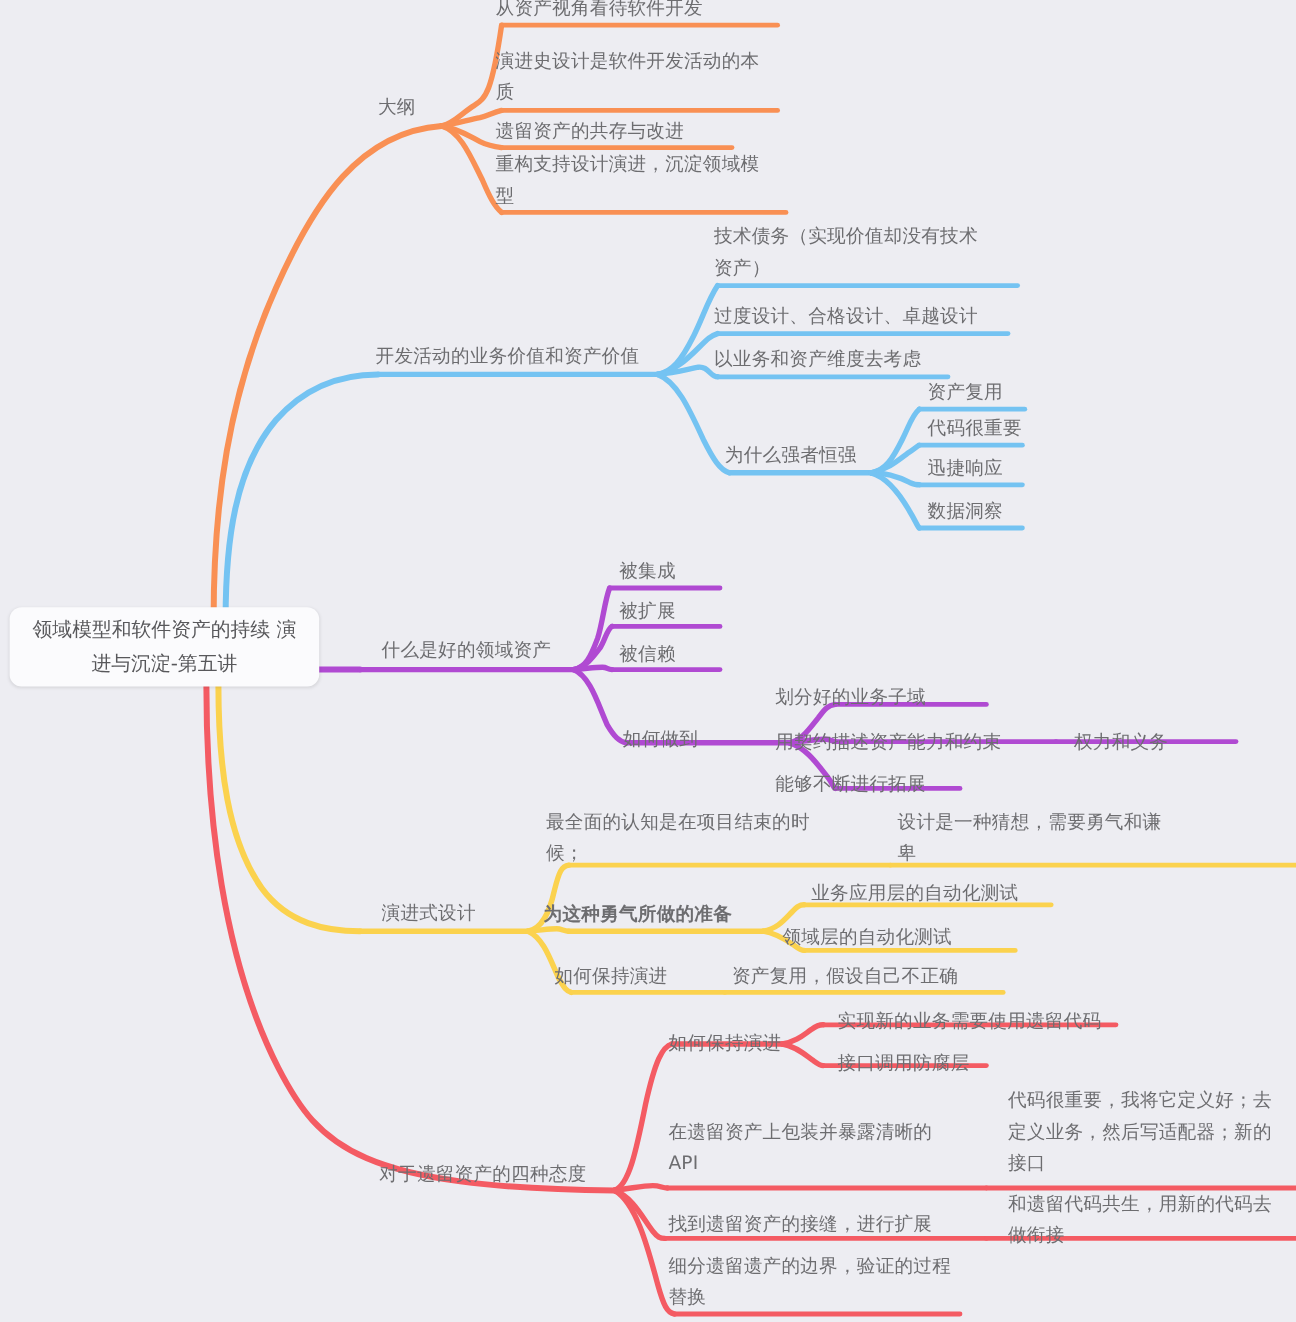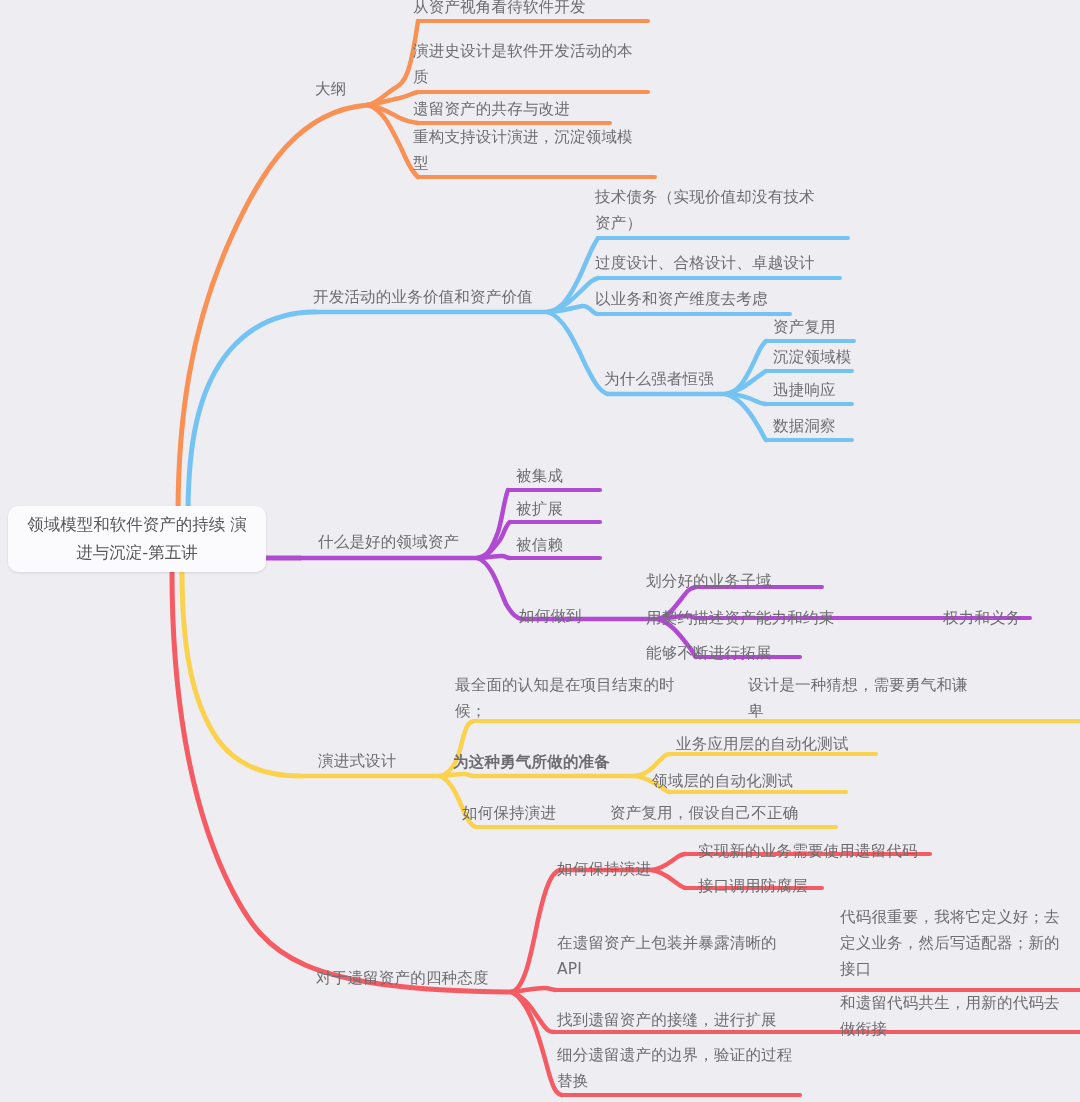--- a/index.html
+++ b/index.html
@@ -140,32 +140,32 @@
 <div class="node-label" style="left:413px;top:124px;width:244px;">重构支持设计演进，沉淀领域模
 型</div>
 
 <div class="node-label" style="left:313px;top:284px;">开发活动的业务价值和资产价值</div>
 <div class="node-label" style="left:595px;top:184px;width:250px;">技术债务（实现价值却没有技术
 资产）</div>
 <div class="node-label" style="left:595px;top:250px;">过度设计、合格设计、卓越设计</div>
 <div class="node-label" style="left:595px;top:286px;">以业务和资产维度去考虑</div>
 <div class="node-label" style="left:604px;top:366px;">为什么强者恒强</div>
 <div class="node-label" style="left:773px;top:314px;">资产复用</div>
-<div class="node-label" style="left:773px;top:344px;">沉淀领域模</div>
+<div class="node-label" style="left:773px;top:344px;">代码很重要</div>
 <div class="node-label" style="left:773px;top:377px;">迅捷响应</div>
 <div class="node-label" style="left:773px;top:413px;">数据洞察</div>
 
 <div class="node-label" style="left:318px;top:529px;">什么是好的领域资产</div>
 <div class="node-label" style="left:516px;top:463px;">被集成</div>
 <div class="node-label" style="left:516px;top:496px;">被扩展</div>
 <div class="node-label" style="left:516px;top:532px;">被信赖</div>
 <div class="node-label" style="left:519px;top:603px;">如何做到</div>
 <div class="node-label" style="left:646px;top:568px;">划分好的业务子域</div>
 <div class="node-label" style="left:646px;top:605px;">用契约描述资产能力和约束</div>
-<div class="node-label" style="left:895px;top:605px;margin-left:48px;">权力和义务</div>
+<div class="node-label" style="left:895px;top:605px;">权力和义务</div>
 <div class="node-label" style="left:646px;top:640px;">能够不断进行拓展</div>
 
 <div class="node-label" style="left:318px;top:748px;">演进式设计</div>
 <div class="node-label" style="left:455px;top:672px;width:250px;">最全面的认知是在项目结束的时
 候；</div>
 <div class="node-label" style="left:748px;top:672px;width:250px;">设计是一种猜想，需要勇气和谦
 卑</div>
 <div class="node-label" style="left:453px;top:749px;font-weight:bold;">为这种勇气所做的准备</div>
 <div class="node-label" style="left:676px;top:731px;">业务应用层的自动化测试</div>
 <div class="node-label" style="left:652px;top:768px;">领域层的自动化测试</div>

